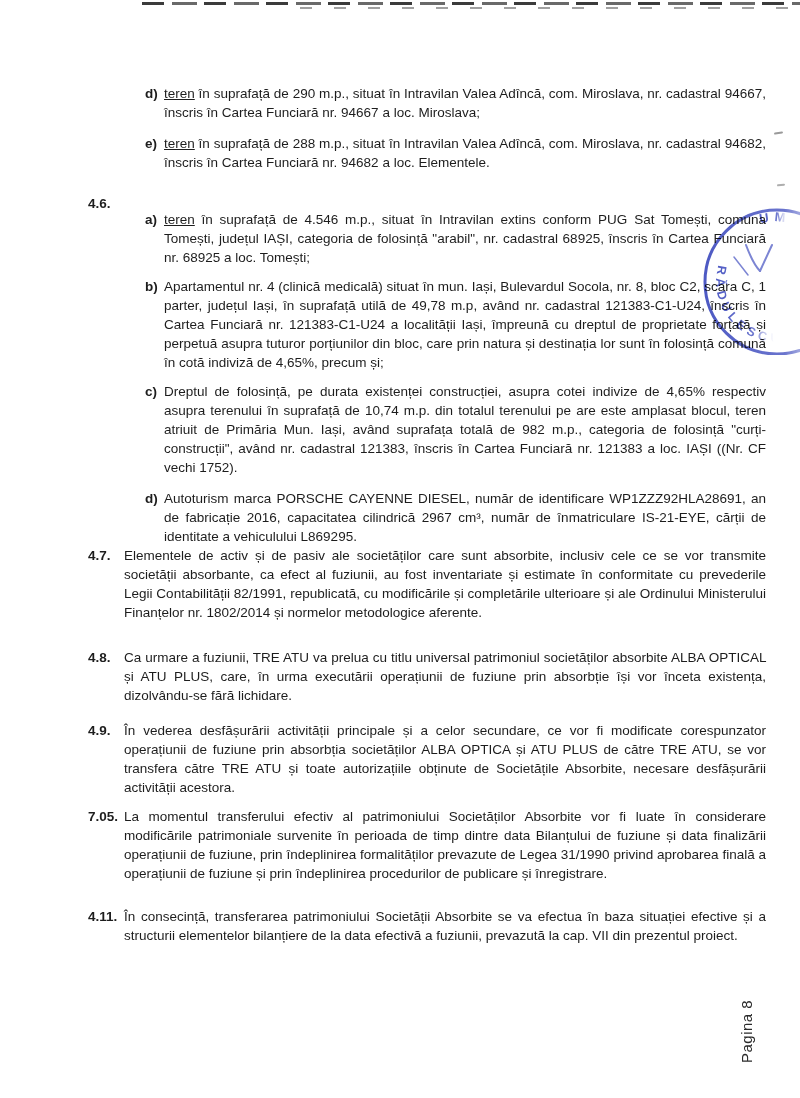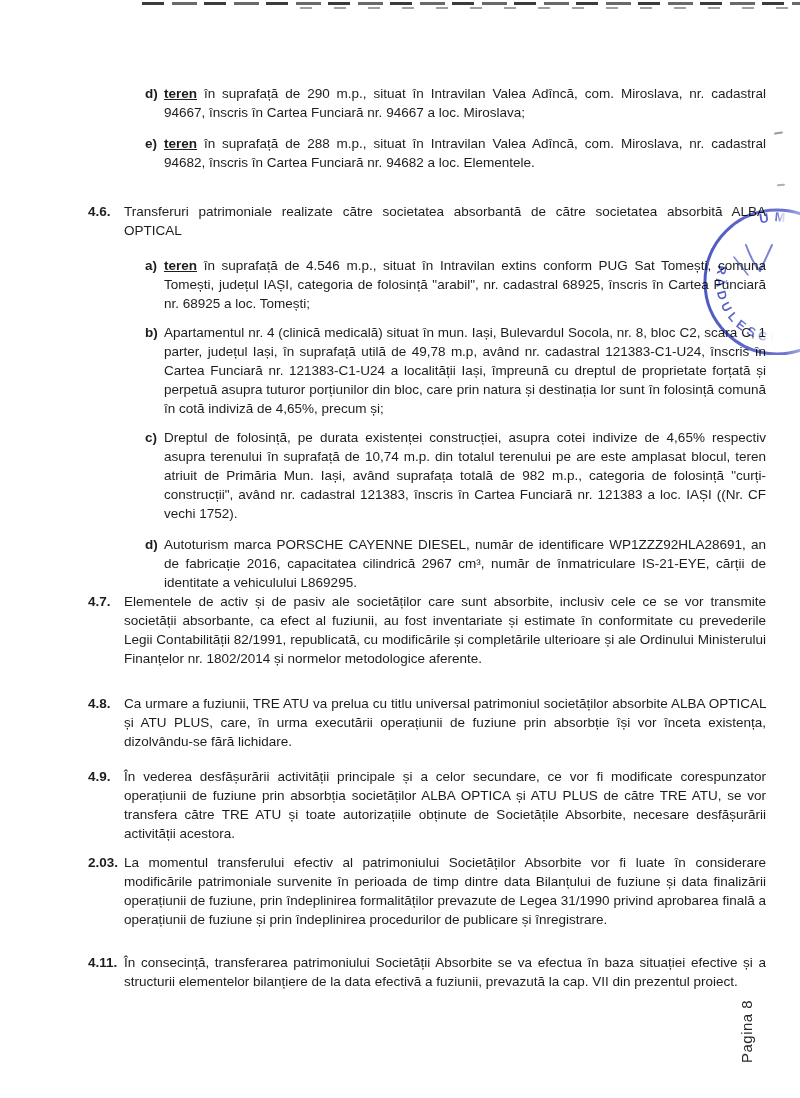--- a/index.html
+++ b/index.html
@@ -4,31 +4,31 @@
 <style>
   html,body{margin:0;padding:0;background:#e8e8e8;}
   .page{
     position:relative;width:800px;height:1098px;background:#ffffff;overflow:hidden;
     font-family:"Liberation Sans",sans-serif;color:#1d1d1d;margin:0 auto;
   }
   .content{position:absolute;left:88px;top:84px;width:678px;font-size:13.5px;line-height:19px;}
   p{margin:0;text-align:justify;}
   .rb{font-weight:normal;}
   .ri{}
-  .ru{text-decoration:underline;font-weight:bold;}
+  .ru{text-decoration:underline;}
   .item{display:flex;margin-left:57px;}
   .item .label{flex:0 0 19px;font-weight:bold;}
   .item .text{flex:1;}
   .section{display:flex;}
   .section .num{flex:0 0 36px;font-weight:bold;}
   .section .body{flex:1;}
   .section .body .item{margin-left:21px;}
   .heading{font-weight:bold;}
   .gap-e{margin-top:12px}
-  .gap-46{margin-top:30px}
+  .gap-46{margin-top:22px}
   .gap-a{margin-top:16px}
   .gap-b{margin-top:10px}
   .gap-c{margin-top:10px}
   .gap-d2{margin-top:12px}
   .gap-47{margin-top:0}
   .gap-48{margin-top:26px}
   .gap-49{margin-top:16px}
   .gap-410{margin-top:10px}
   .gap-411{margin-top:24px}
   .artifact-line{position:absolute;}
@@ -63,21 +63,20 @@
     </div>
 
     <div class="item gap-e">
       <span class="label">e)</span>
       <p class="text"><span class="ru">teren</span><span> în suprafață de </span><span class="rb">288 m.p.,</span><span> situat în Intravilan Valea Adîncă, com. Miroslava, nr. cadastral </span><span class="rb">94682,</span><span> înscris în Cartea Funciară nr. </span><span class="rb">94682</span><span> a loc. Elementele.</span></p>
     </div>
 
     <div class="section gap-46">
       <span class="num">4.6.</span>
       <div class="body">
-        <p class="heading"><span class="rb">Transferuri patrimoniale realizate către societatea absorbantă de către societatea absorbită ALBA OPTICAL</span></p>
 
         <div class="item gap-a">
           <span class="label">a)</span>
           <p class="text"><span class="ru">teren</span><span> în suprafață de </span><span class="rb">4.546 m.p.,</span><span> situat în Intravilan extins conform PUG Sat Tomești, comuna Tomești, județul IAȘI, categoria de folosință "</span><span class="ri">arabil</span><span>", nr. cadastral </span><span class="rb">68925,</span><span> înscris în Cartea Funciară nr. </span><span class="rb">68925</span><span> a loc. Tomești;</span></p>
         </div>
 
         <div class="item gap-b">
           <span class="label">b)</span>
           <p class="text"><span>Apartamentul nr. 4 (clinică medicală) situat în mun. Iași, Bulevardul Socola, nr. 8, bloc C2, scara C, 1 parter, județul Iași, în suprafață utilă de 49,78 m.p, având nr. cadastral 121383-C1-U24, înscris în Cartea Funciară nr. 121383-C1-U24 a localității Iași, </span><span class="ri">împreună cu dreptul de proprietate forțată și perpetuă asupra tuturor porțiunilor din bloc, care prin natura și destinația lor sunt în folosință comună în cotă indiviză de 4,65%, precum și;</span></p>
         </div>
@@ -109,21 +108,21 @@
     </div>
 
     <div class="section gap-49">
       <span class="num">4.9.</span>
       <div class="body">
           <p><span>În vederea desfășurării activității principale și a celor secundare, ce vor fi modificate corespunzator operațiunii de fuziune prin absorbția societăților ALBA OPTICA și ATU PLUS de către TRE ATU, se vor transfera către TRE ATU și toate autorizațiile obținute de Societățile Absorbite, necesare desfășurării activității acestora.</span></p>
         </div>
     </div>
 
     <div class="section gap-410">
-      <span class="num">2.03.</span>
+      <span class="num">7.05.</span>
       <div class="body">
           <p><span>La momentul transferului efectiv al patrimoniului Societăților Absorbite vor fi luate în considerare modificările patrimoniale survenite în perioada de timp dintre data Bilanțului de fuziune și data finalizării operațiunii de fuziune, prin îndeplinirea formalităților prevazute de Legea 31/1990 privind aprobarea finală a operațiunii de fuziune și prin îndeplinirea procedurilor de publicare și înregistrare.</span></p>
         </div>
     </div>
 
     <div class="section gap-411">
       <span class="num">4.11.</span>
       <div class="body">
           <p><span>În consecință, </span><span class="rb">transferarea patrimoniului Societății Absorbite se va efectua în baza situației efective și a structurii elementelor bilanțiere de la data efectivă a fuziunii, prevazută la cap. VII din prezentul proiect.</span></p>
         </div>

